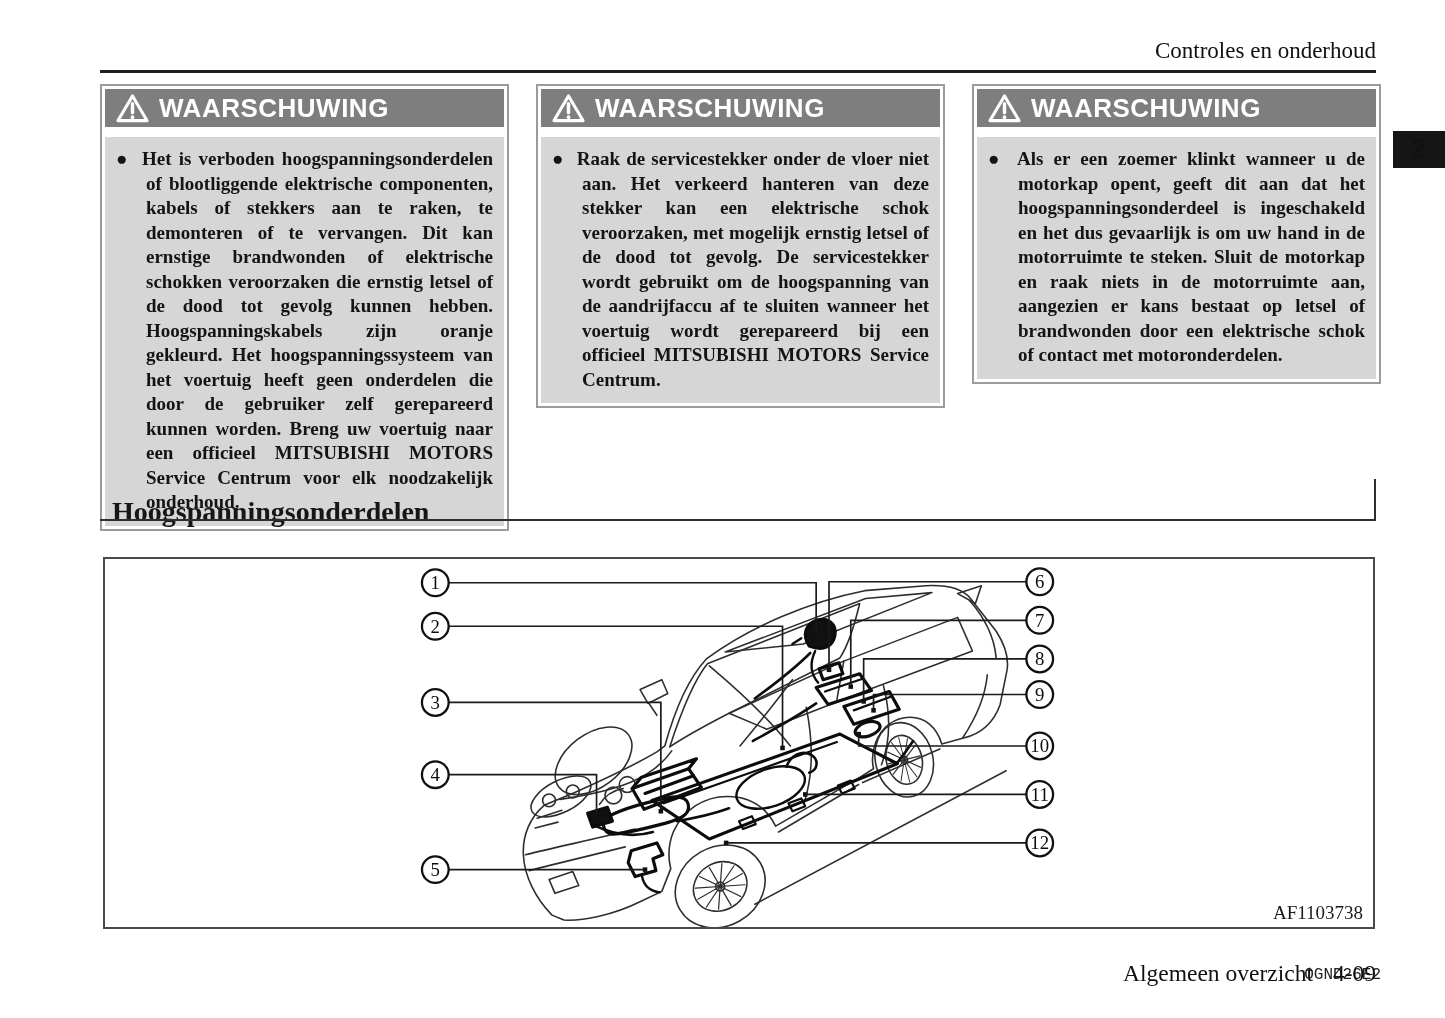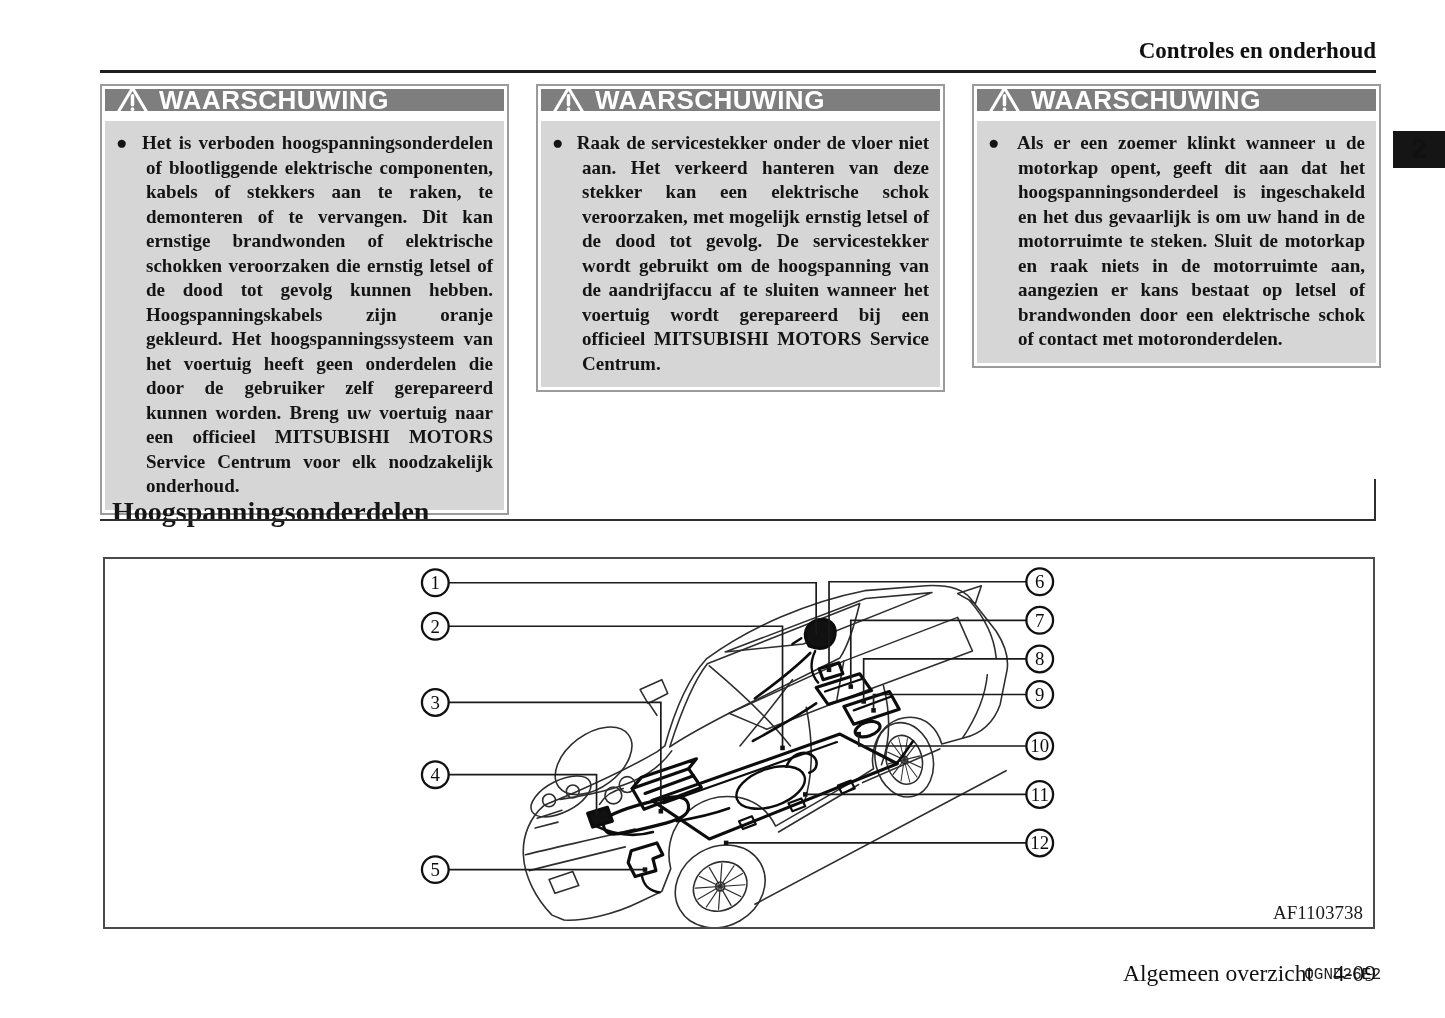--- a/index.html
+++ b/index.html
@@ -1,31 +1,31 @@
 <!DOCTYPE html>
 <html><head>
 <meta charset="utf-8">
 <style>
   html,body{margin:0;padding:0;background:#ffffff;}
   .page{position:relative;width:1445px;height:1018px;background:#ffffff;overflow:hidden;
         font-family:"Liberation Serif","DejaVu Serif",serif;color:#111;}
 
   
-  .running-head{position:absolute;top:38px;right:69px;font-size:23px;color:#101010;font-weight:bold;}
+  .running-head{position:absolute;top:38px;right:69px;font-size:23px;color:#101010;}
   .head-rule{position:absolute;left:100px;top:70px;width:1276px;height:2.6px;background:#1e1e1e;}
 
   
   .chapter-tab{position:absolute;left:1393px;top:131px;width:52px;height:37px;background:#151515;
 imalism               color:#fff;display:flex;align-items:center;justify-content:center;
                font-family:"Liberation Sans","DejaVu Sans",sans-serif;font-weight:bold;font-size:27px;}
 
   
   .warnings-row{position:absolute;left:100px;top:84px;width:1281px;display:flex;gap:27px;align-items:flex-start;}
   .wbox{flex:1;border:2px solid #9b9b9b;background:#fff;padding:3px;box-sizing:border-box;}
-  .whead{background:#7e7e7e;height:22px;display:flex;align-items:center;padding-left:11px;gap:10px;}
+  .whead{background:#7e7e7e;height:38px;display:flex;align-items:center;padding-left:11px;gap:10px;}
   .wtitle{color:#ffffff;font-family:"Liberation Sans","DejaVu Sans",sans-serif;font-weight:bold;
           font-size:26px;letter-spacing:.5px;transform:scaleY(1.02);}
   .wbody{background:#d6d6d6;margin-top:10px;padding:10px 11px 11px 11px;}
   .wtext{font-weight:bold;font-size:19px;line-height:1.29;text-align:justify;
          padding-left:30px;text-indent:-30px;margin:0;color:#141414;}
   .bullet{margin-right:12px;}
 
   
   .section-heading{position:absolute;left:100px;top:484px;margin:12px;font-size:28px;font-weight:bold;color:#161616;}
   .section-rule{position:absolute;left:100px;top:479px;width:1276px;height:42px;

